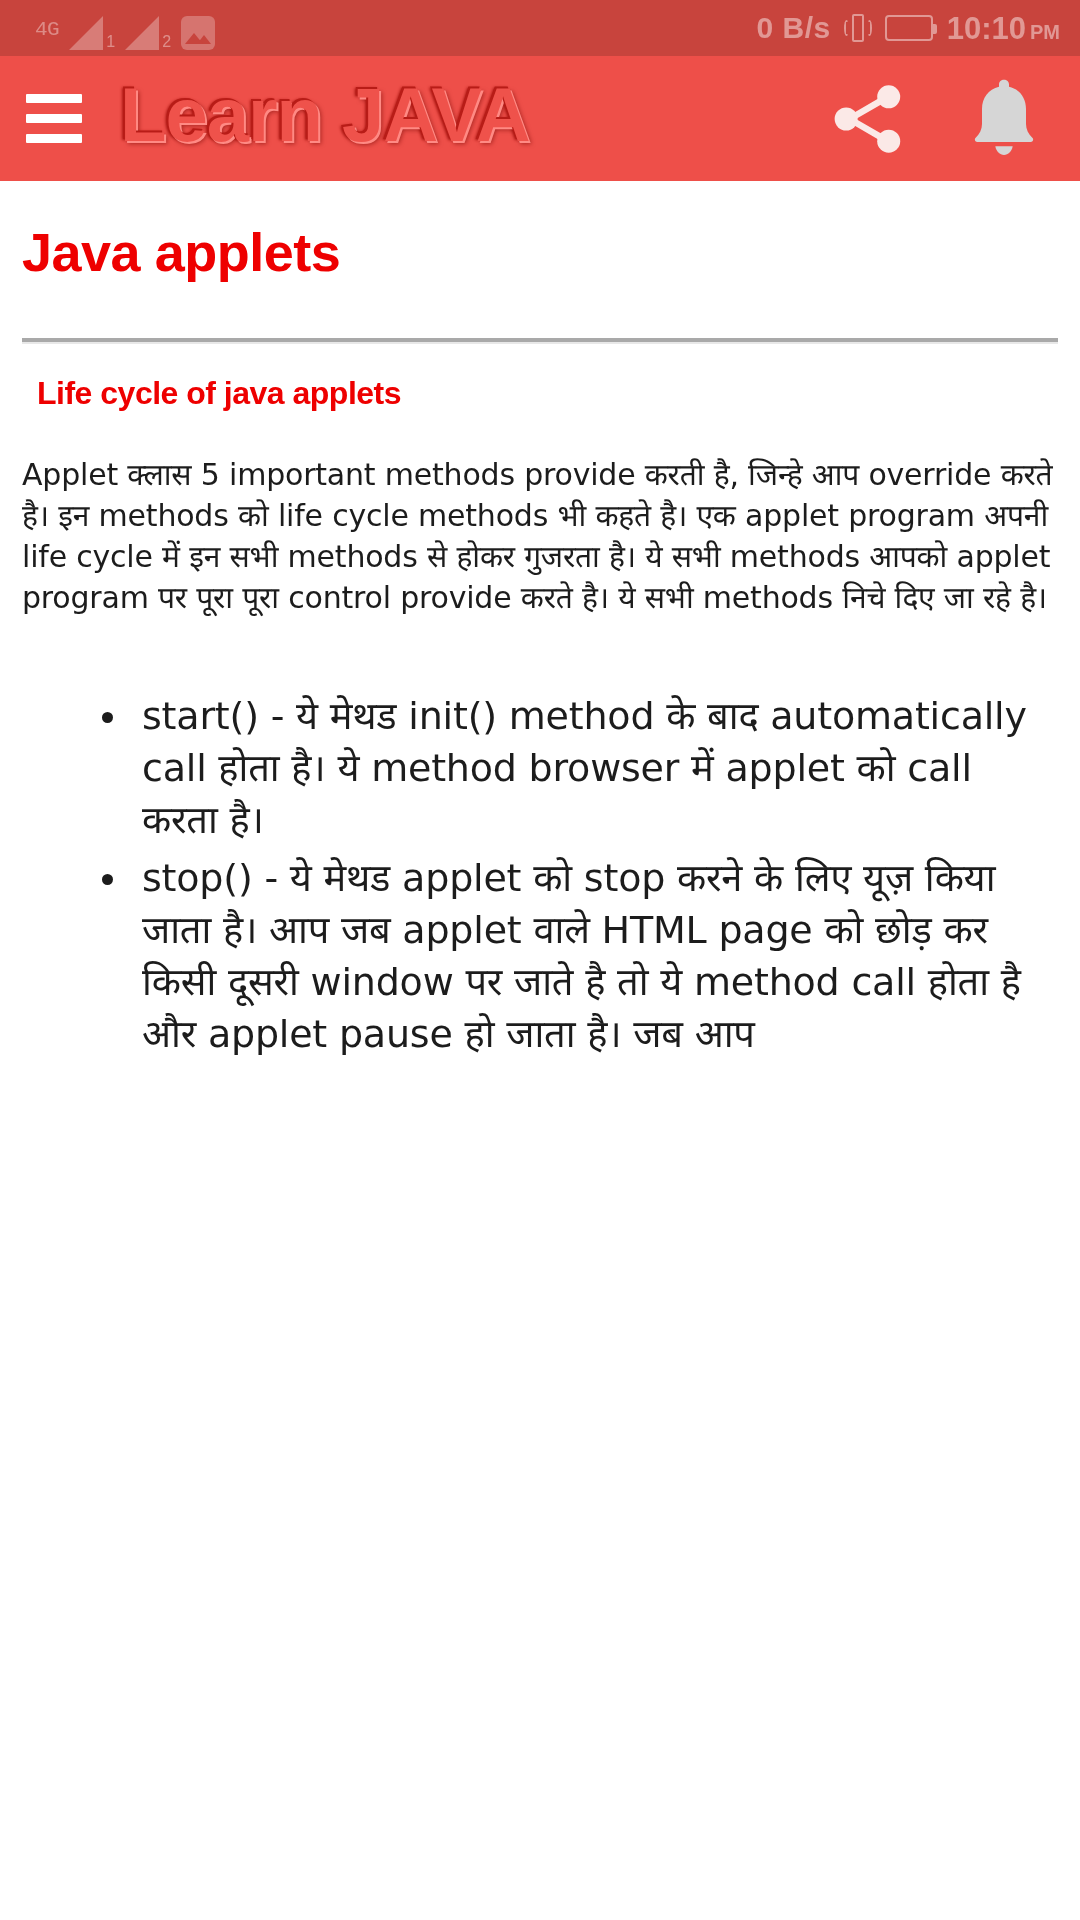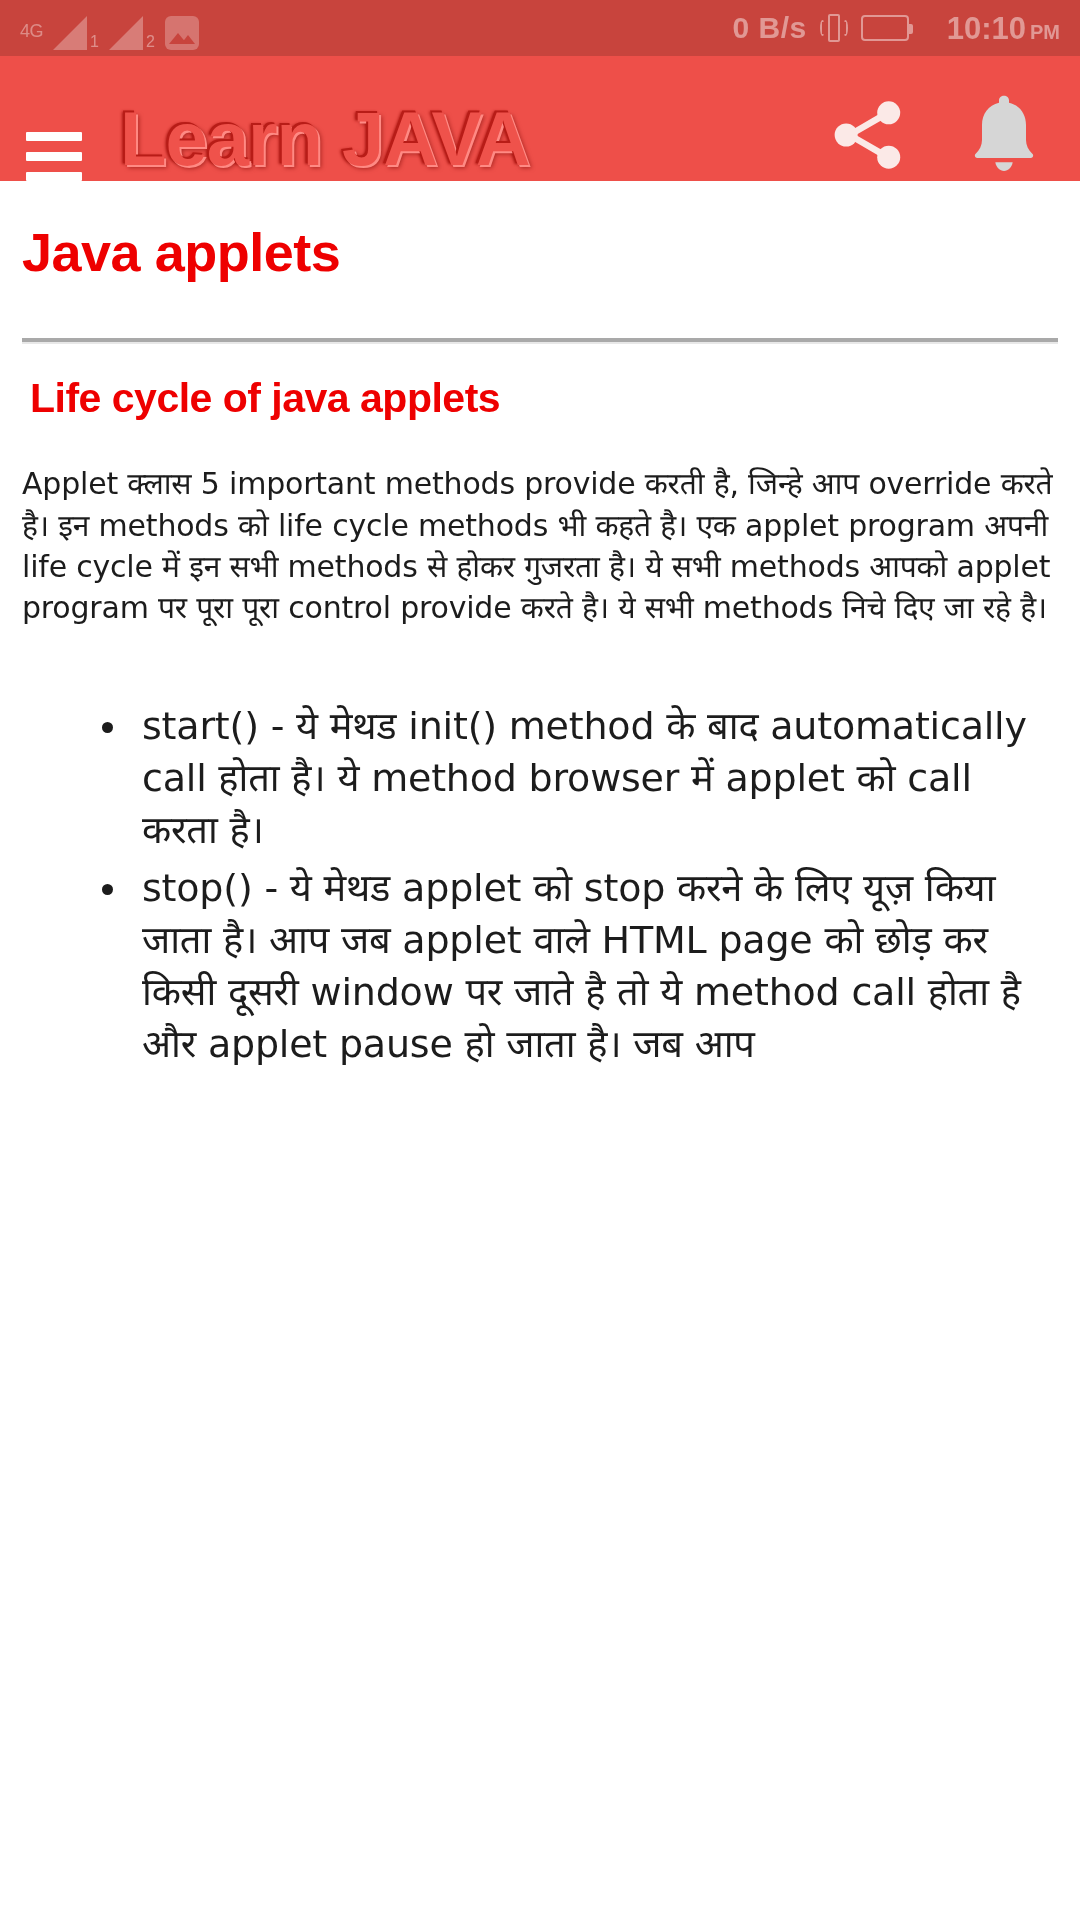--- a/index.html
+++ b/index.html
@@ -27,27 +27,28 @@
   }
   .status-left {
     display: flex;
     align-items: flex-end;
     gap: 10px;
     height: 100%;
     padding-bottom: 6px;
     box-sizing: border-box;
   }
   .net-type {
-    font-size: 18px;
+    font-size: 21px;
     color: rgba(255,255,255,0.38);
     line-height: 1;
     letter-spacing: -0.5px;
     position: relative;
     top: -10px;
-    font-family: Liberation Sans, sans-serif;
+    font-family: Liberation Mono, monospace;
+    margin-left: 15px;
   }
   .sig {
     position: relative;
     display: inline-block;
     width: 46px;
     height: 34px;
   }
   .sig .tri {
     position: absolute;
     left: 0;
@@ -149,30 +150,29 @@
   .battery-fill {
     height: 100%;
     width: 55%;
     background: rgba(255,255,255,0.42);
     border-radius: 1px;
   }
   .clock {
     font-size: 31px;
     line-height: 1;
     font-family: "Liberation Sans", sans-serif;
-    margin-left: 24px;
   }
   .clock .ampm { font-size: 20px; margin-left: 4px; }
 
   
   .app-bar {
     height: 125px;
     background: #ee4f49;
     display: flex;
-    align-items: flex-end;
+    align-items: center;
     padding: 0 26px;
     box-sizing: border-box;
     position: relative;
   }
   .hamburger {
     width: 56px;
     display: flex;
     flex-direction: column;
     justify-content: center;
     gap: 11px;
@@ -234,23 +234,23 @@
     height: 0;
     border: none;
     border-top: 4px solid #a9a9a9;
     margin: 56px 0 0 0;
     box-shadow: 0 2px 0 #e8e8e8;
   }
   .h-sub {
     color: #ee0000;
     font-family: "Liberation Sans", sans-serif;
     font-weight: bold;
-    font-size: 41px;
+    font-size: 32px;
     line-height: 1.1;
-    margin: 34px 0 0 8px;
+    margin: 34px 0 0 15px;
     letter-spacing: -0.5px;
   }
   .para {
     font-family: "DejaVu Sans", sans-serif;
     font-size: 30px;
     line-height: 1.37;
     color: #1c1c1c;
     margin: 42px 0 0 0;
     letter-spacing: -0.2px;
   }

